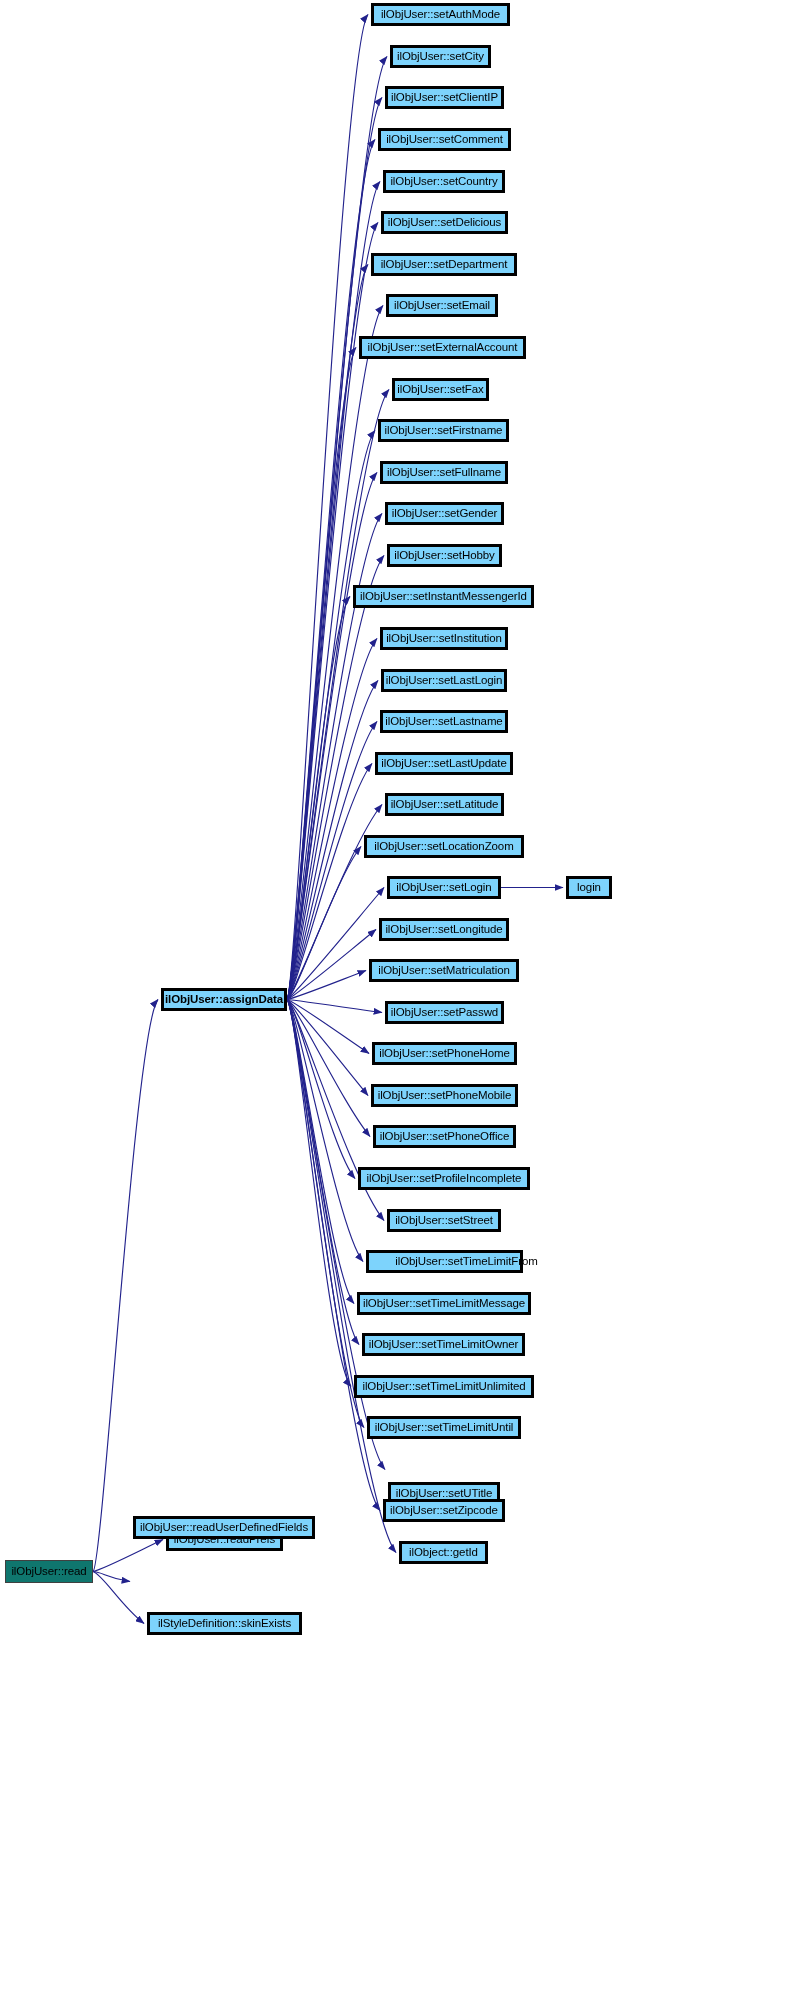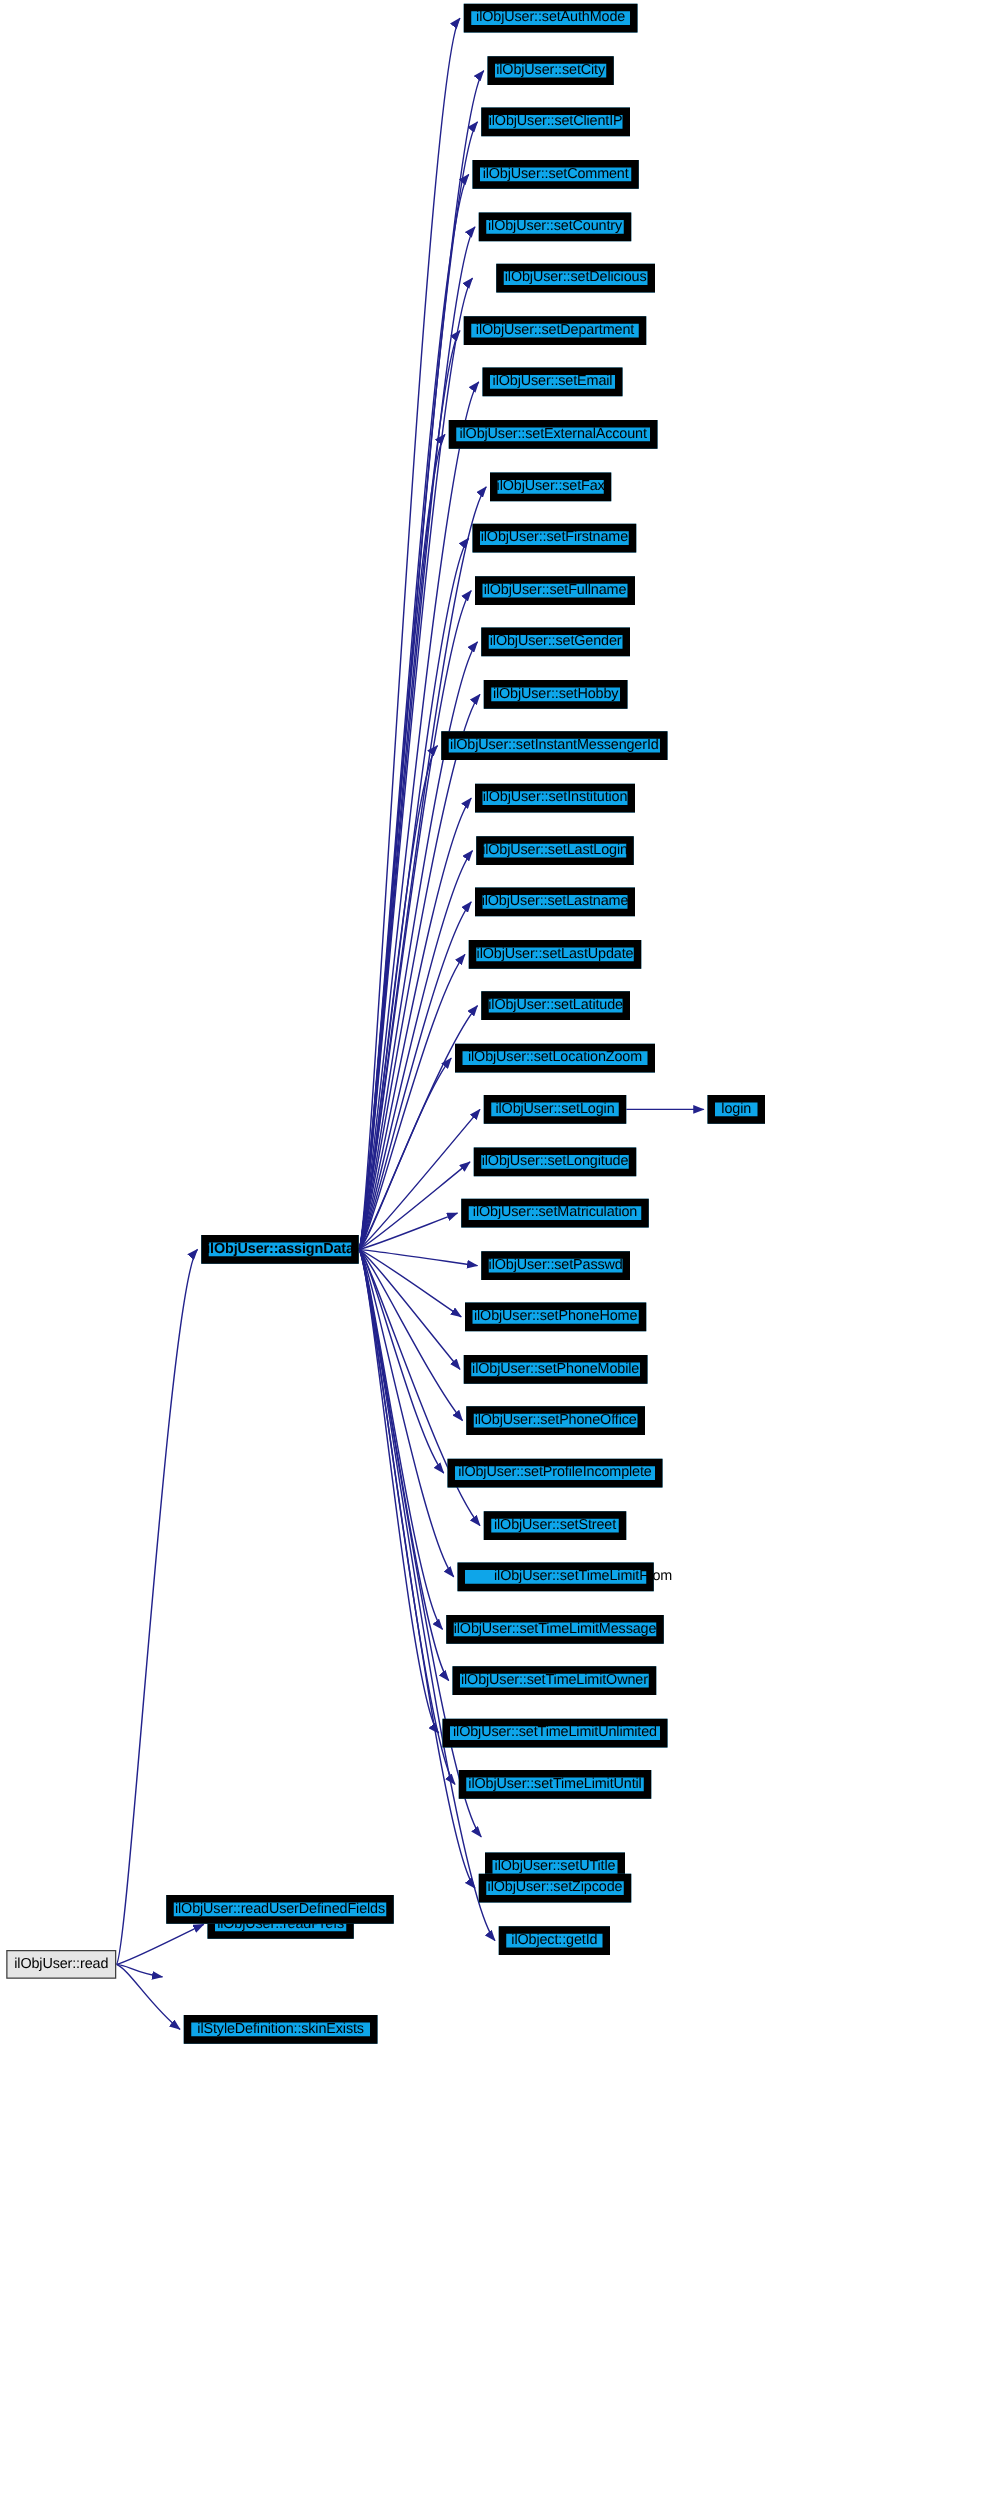--- a/index.html
+++ b/index.html
@@ -19,34 +19,34 @@
     position: absolute;
     left: 0;
     top: 0;
     width: 789px;
     height: 2013px;
     pointer-events: none;
   }
   .node {
     position: absolute;
     box-sizing: border-box;
-    border: 6px solid #000000;
-    background: #0ea5e9;
+    border: 3px solid #000000;
+    background: #7dd3fc;
     color: #000000;
     font-size: 11.5px;
     line-height: 1;
     display: flex;
     align-items: center;
     justify-content: center;
     white-space: nowrap;
     height: 23px;
     letter-spacing: -0.1px;
   }
   .node.current {
-    background: #e5e5e5;
+    background: #0f766e;
     border: 1px solid #404040;
   }
   .node-label {
     display: block;
     padding: 0 6px;
   }
 </style>
 </head>
 <body>
 
@@ -127,21 +127,21 @@
       </div>
       <div class="node" style="left: 385px; top: 86px; width: 119px;">
         <span class="node-label">ilObjUser::setClientIP</span>
       </div>
       <div class="node" style="left: 378px; top: 128px; width: 133px;">
         <span class="node-label">ilObjUser::setComment</span>
       </div>
       <div class="node" style="left: 383px; top: 170px; width: 122px;">
         <span class="node-label">ilObjUser::setCountry</span>
       </div>
-      <div class="node" style="left: 381px; top: 211px; width: 127px; margin-left: 16px;">
+      <div class="node" style="left: 381px; top: 211px; width: 127px;">
         <span class="node-label">ilObjUser::setDelicious</span>
       </div>
       <div class="node" style="left: 371px; top: 253px; width: 146px;">
         <span class="node-label">ilObjUser::setDepartment</span>
       </div>
       <div class="node" style="left: 386px; top: 294px; width: 112px;">
         <span class="node-label">ilObjUser::setEmail</span>
       </div>
       <div class="node" style="left: 359px; top: 336px; width: 167px;">
         <span class="node-label">ilObjUser::setExternalAccount</span>

